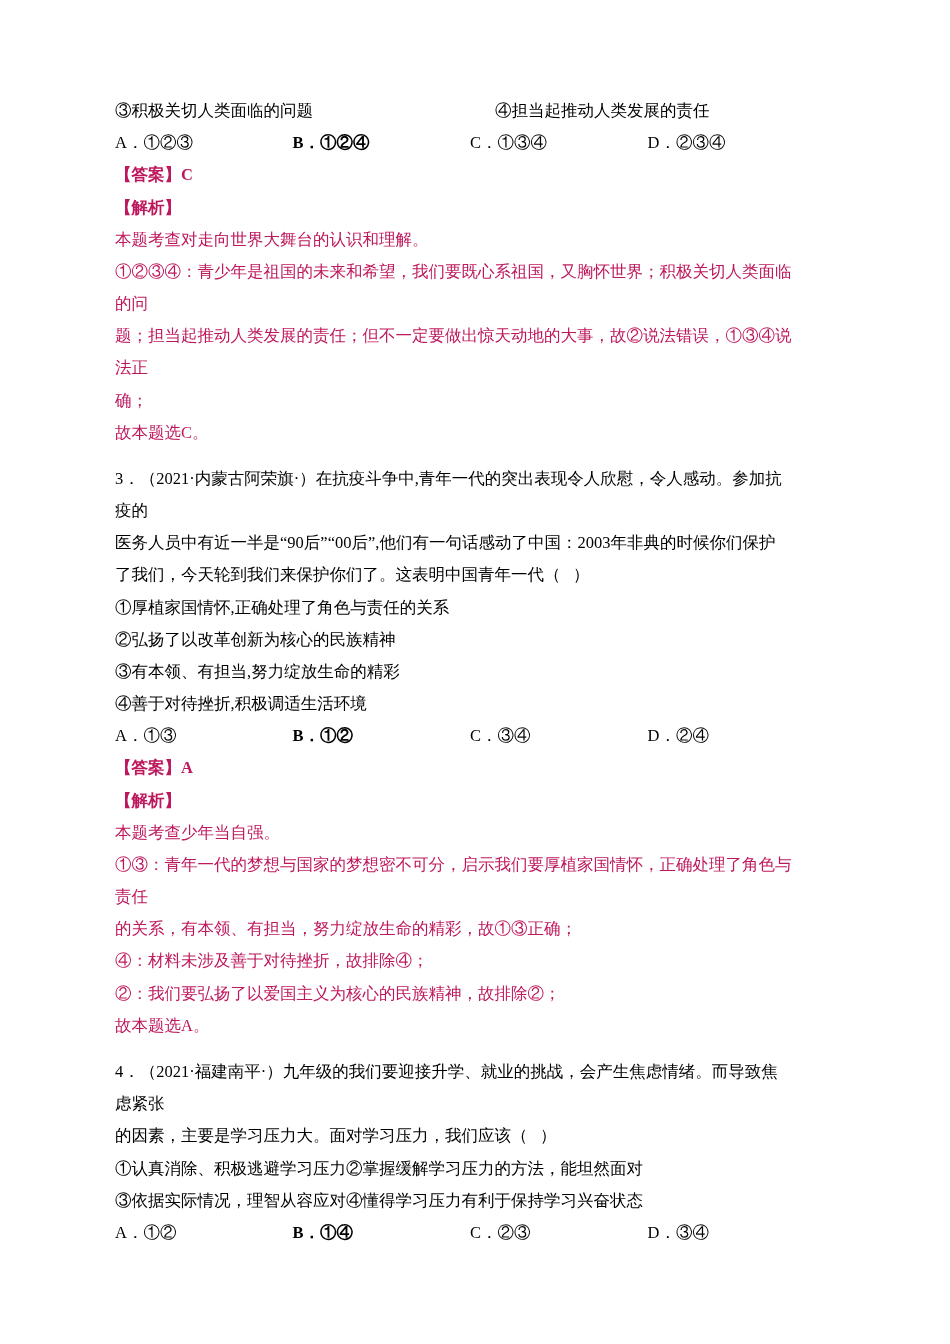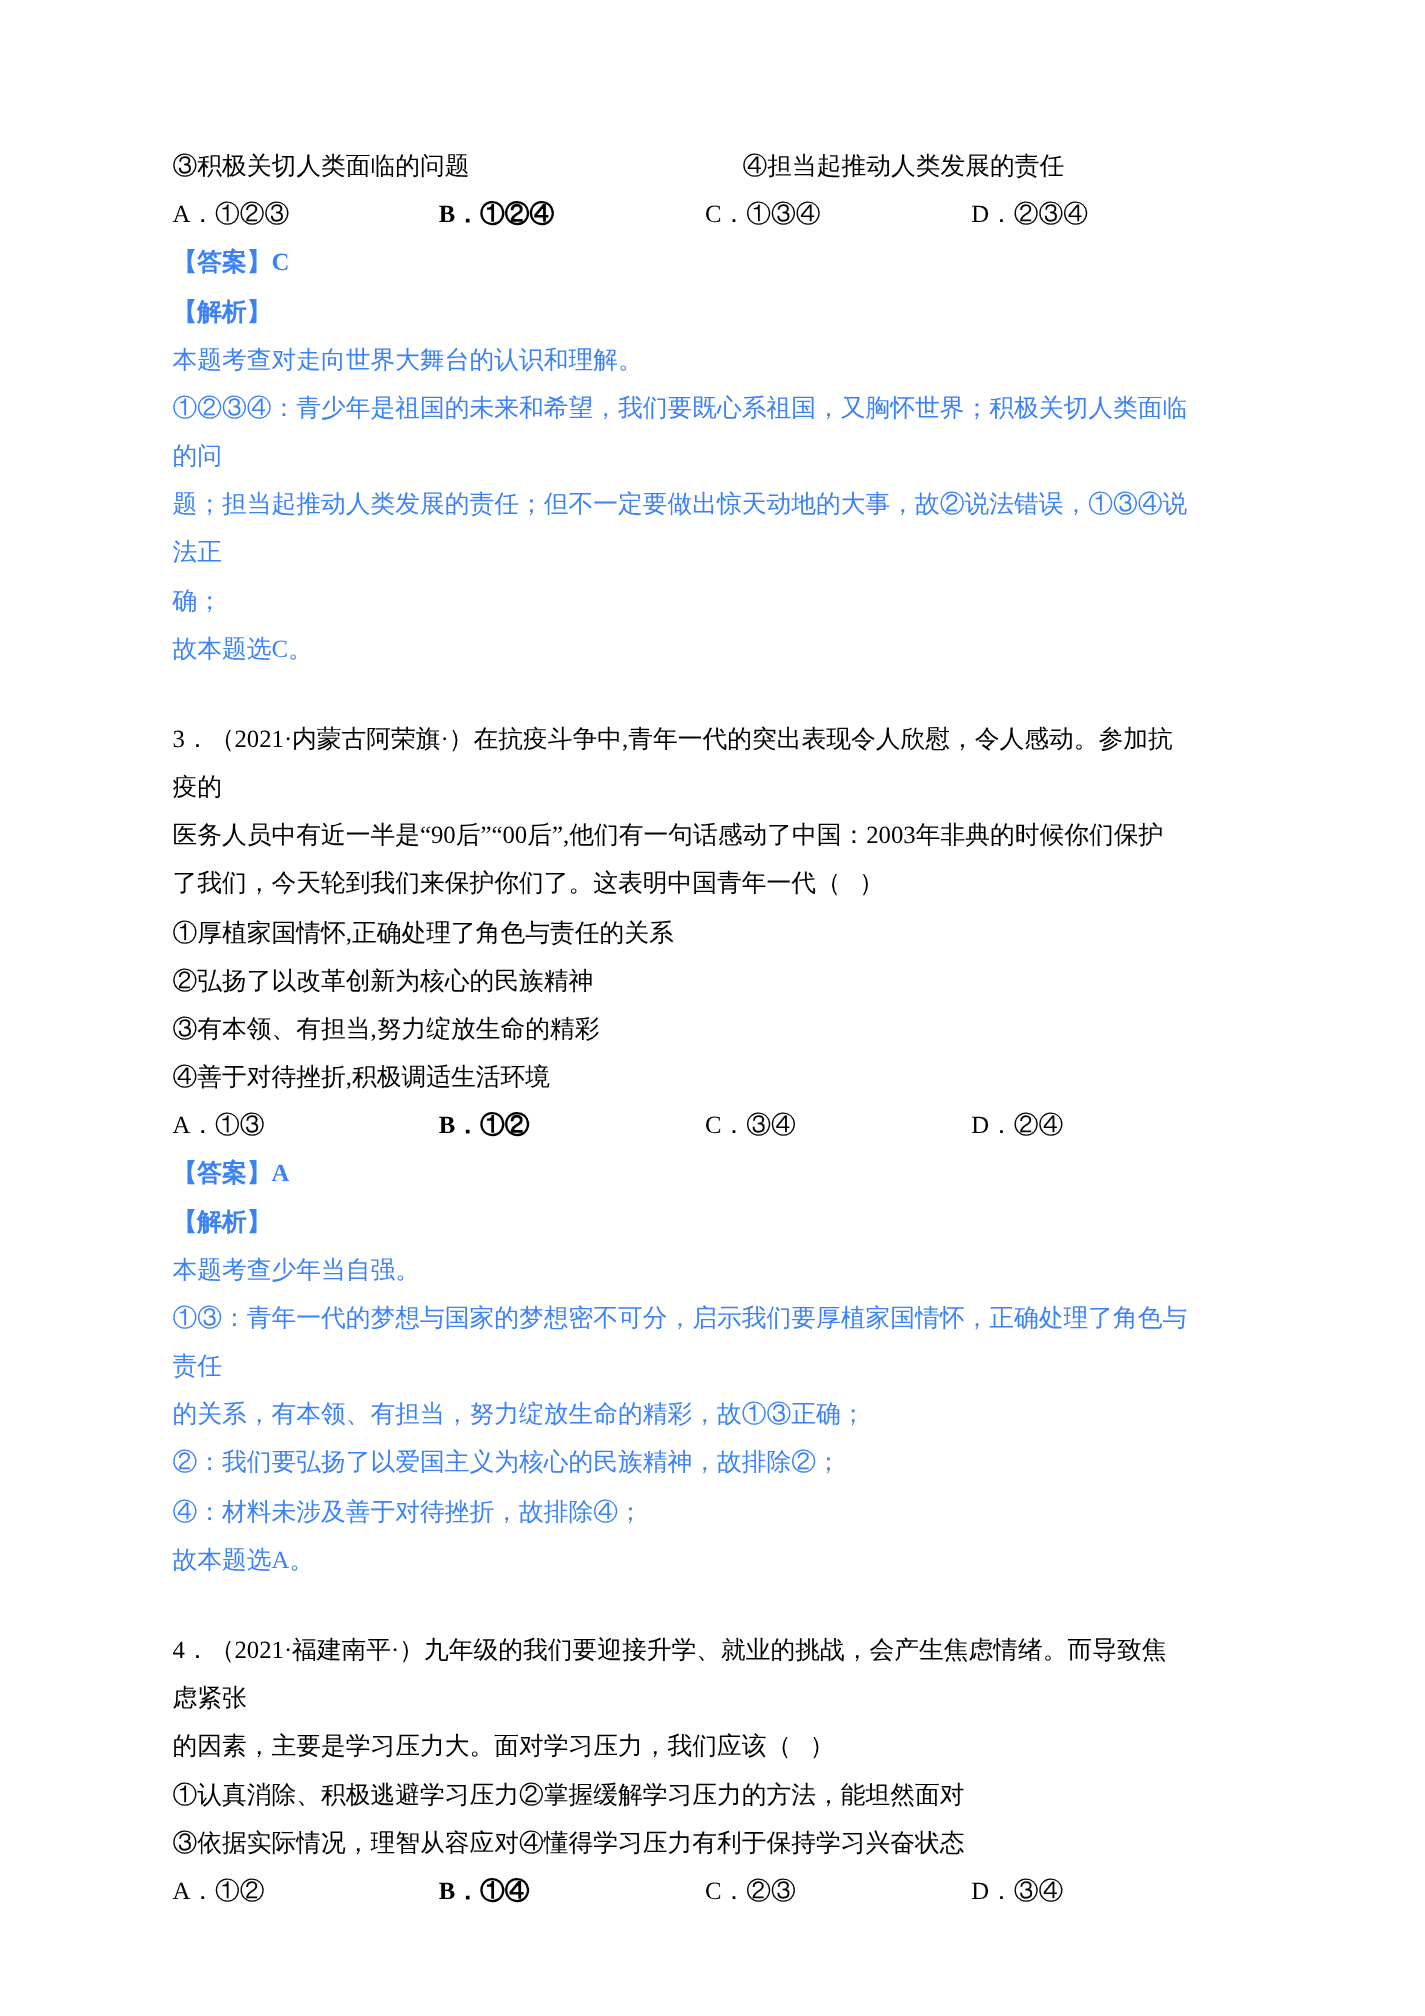--- a/index.html
+++ b/index.html
@@ -19,21 +19,21 @@
     overflow: hidden;
   }
   .doc {
     font-size: 16.5px;
     line-height: 1.95;
   }
   .line {
     white-space: pre-wrap;
   }
   .red {
-    color: #3b82f6;
+    color: #be185d;
   }
   .bold {
     font-weight: bold;
   }
   .opts {
     display: flex;
     width: 100%;
     gap: 32px;
   }
   .opts span {
@@ -42,21 +42,21 @@
   .opt-a { width: 190px; }
   .opt-b { width: 190px; font-weight: bold; }
   .opt-c { width: 190px; }
   .opt-d { width: 190px; }
   .two-col {
     display: flex;
   }
   .two-col .c1 { width: 380px; }
   .two-col .c2 { flex: 1; }
   .q-block {
-    margin-top: 28px;
+    margin-top: 14px;
   }
 </style>
 </head>
 <body>
 
 <div class="page">
   <div class="doc">
 
     <div class="two-col">
       <div class="c1">③积极关切人类面临的问题</div>
@@ -90,22 +90,22 @@
         <span class="opt-a">A．①③</span>
         <span class="opt-b">B．①②</span>
         <span class="opt-c">C．③④</span>
         <span class="opt-d">D．②④</span>
       </div>
       <div class="line red bold">【答案】A</div>
       <div class="line red bold">【解析】</div>
       <div class="line red">本题考查少年当自强。</div>
       <div class="line red">①③：青年一代的梦想与国家的梦想密不可分，启示我们要厚植家国情怀，正确处理了角色与责任</div>
       <div class="line red">的关系，有本领、有担当，努力绽放生命的精彩，故①③正确；</div>
+      <div class="line red">④：材料未涉及善于对待挫折，故排除④；</div>
       <div class="line red">②：我们要弘扬了以爱国主义为核心的民族精神，故排除②；</div>
-      <div class="line red">④：材料未涉及善于对待挫折，故排除④；</div>
       <div class="line red">故本题选A。</div>
     </div>
 
     <div class="q-block">
       <div class="line">4．（2021·福建南平·）九年级的我们要迎接升学、就业的挑战，会产生焦虑情绪。而导致焦虑紧张</div>
       <div class="line">的因素，主要是学习压力大。面对学习压力，我们应该（   ）</div>
       <div class="line">①认真消除、积极逃避学习压力②掌握缓解学习压力的方法，能坦然面对</div>
       <div class="line">③依据实际情况，理智从容应对④懂得学习压力有利于保持学习兴奋状态</div>
       <div class="opts">
         <span class="opt-a">A．①②</span>

